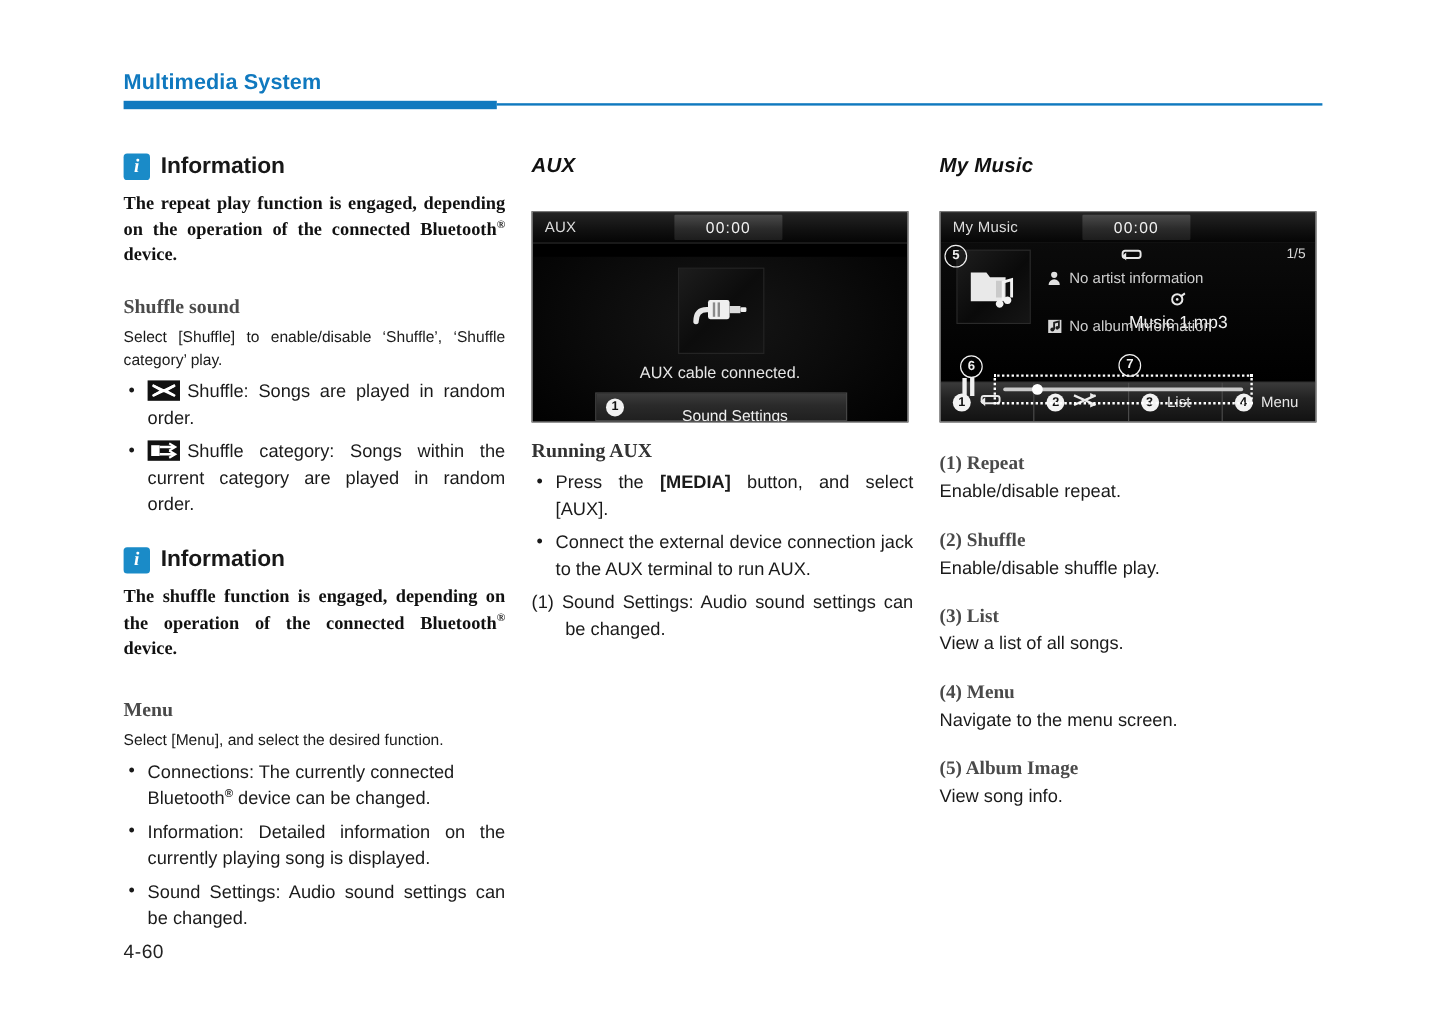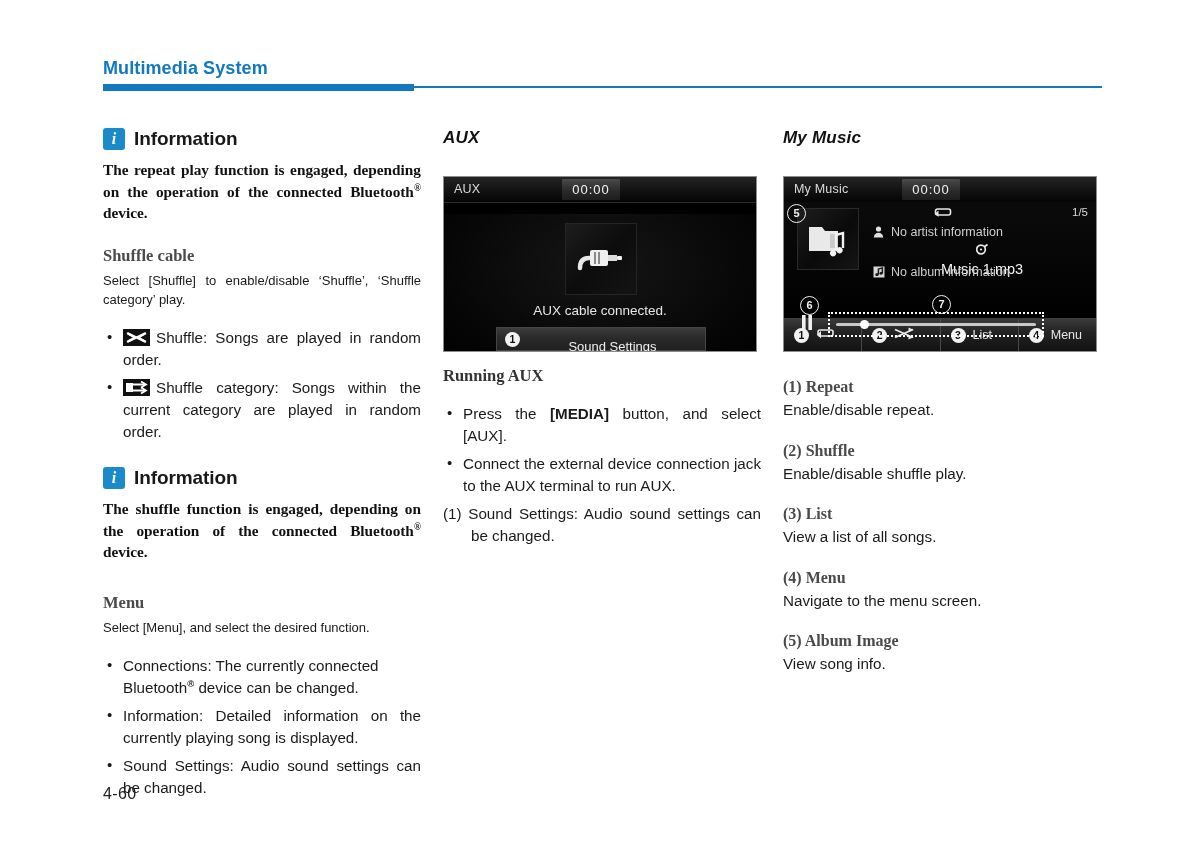--- a/index.html
+++ b/index.html
@@ -127,21 +127,21 @@
     color: #1a1a1a;
     margin: 0;
     text-align: justify;
     text-justify: inter-word;
   }
   .body-text.ragged { text-align: left; }
 
   
   ul.bullets {
     list-style: none;
-    margin: 17px 0 0 0;
+    margin: 6px 0 0 0;
     padding: 0;
   }
   ul.bullets li {
     position: relative;
     padding-left: 20px;
     font-size: 15.2px;
     line-height: 1.45;
     margin-bottom: 6px;
     text-align: justify;
     text-justify: inter-word;
@@ -217,21 +217,21 @@
     position: absolute;
     left: 10px; top: 5px;
     font-size: 12.5px;
     color: #dcdcdc;
     letter-spacing: 0.2px;
   }
   .clock-pill {
     position: absolute;
     left: 118px;
     top: 2px;
-    width: 58px;
+    width: 90px;
     height: 21px;
     background: linear-gradient(180deg, #4a4a4a 0%, #2b2b2b 55%, #1d1d1d 100%);
     border-radius: 1px;
     color: #f2f2f2;
     font-size: 13px;
     letter-spacing: 1px;
     display: flex;
     align-items: center;
     justify-content: center;
   }
@@ -502,21 +502,21 @@
 
   <div>
     <div class="info-head">
       <span class="info-badge">i</span>
       <span class="info-title">Information</span>
     </div>
     <p class="info-body">The repeat play function is engaged, depending on the operation of the connected Bluetooth<span class="reg">®</span> device.</p>
   </div>
 
   <div style="margin-top:22px;">
-    <div class="sub-head">Shuffle cable</div>
+    <div class="sub-head">Shuffle sound</div>
     <p class="body-text">Select [Shuffle] to enable/disable ‘Shuffle’, ‘Shuffle category’ play.</p>
     <ul class="bullets">
       <li><span class="glyph-chip"><svg width="27" height="17" viewBox="0 0 27 17">
               <g fill="none" stroke="#fff" stroke-width="2.1" stroke-linecap="square">
                 <path d="M5 4.5 L12 8.5 L5 12.5"></path>
                 <path d="M22 4.5 L15 8.5 L22 12.5"></path>
               </g>
               <path d="M5 4.5 L22 12.5 M5 12.5 L22 4.5" stroke="#fff" stroke-width="2.1" fill="none"></path>
             </svg></span><span>Shuffle: Songs are played in random order.</span></li>
       <li><span class="glyph-chip"><svg width="27" height="17" viewBox="0 0 27 17">

